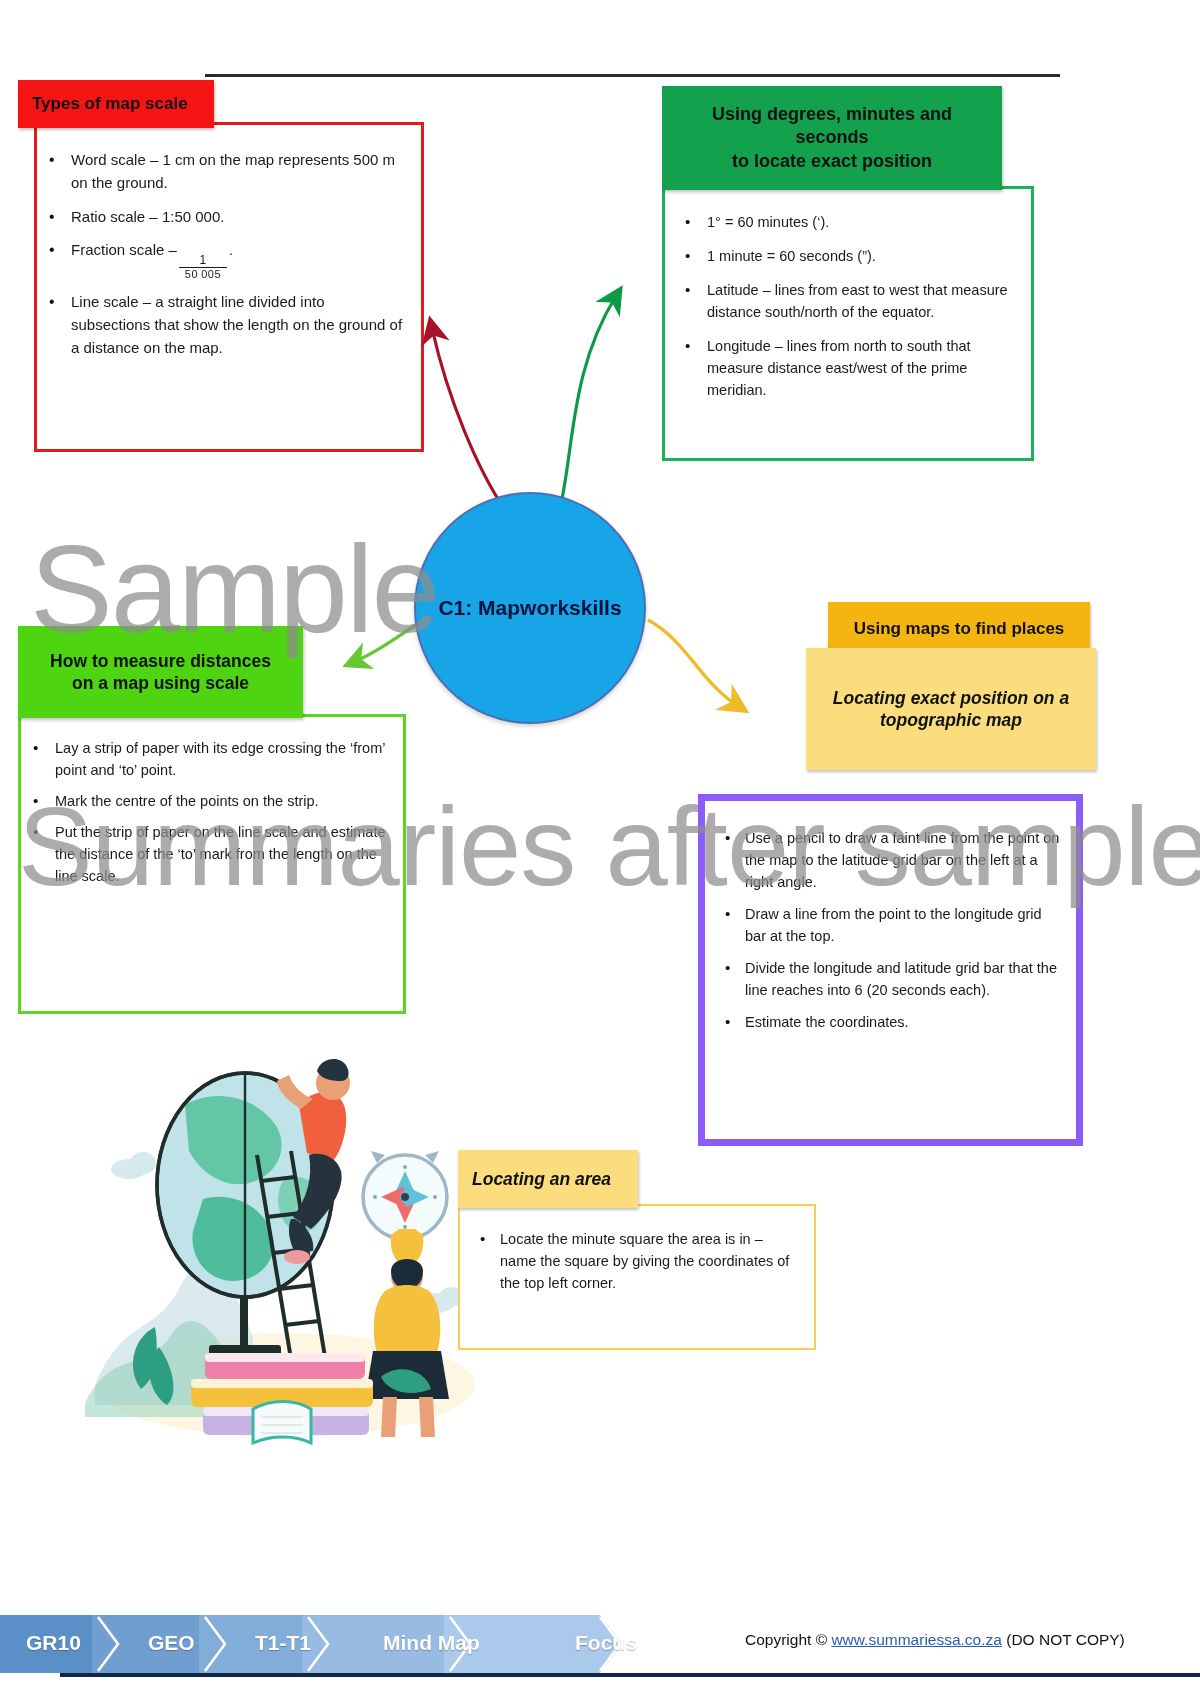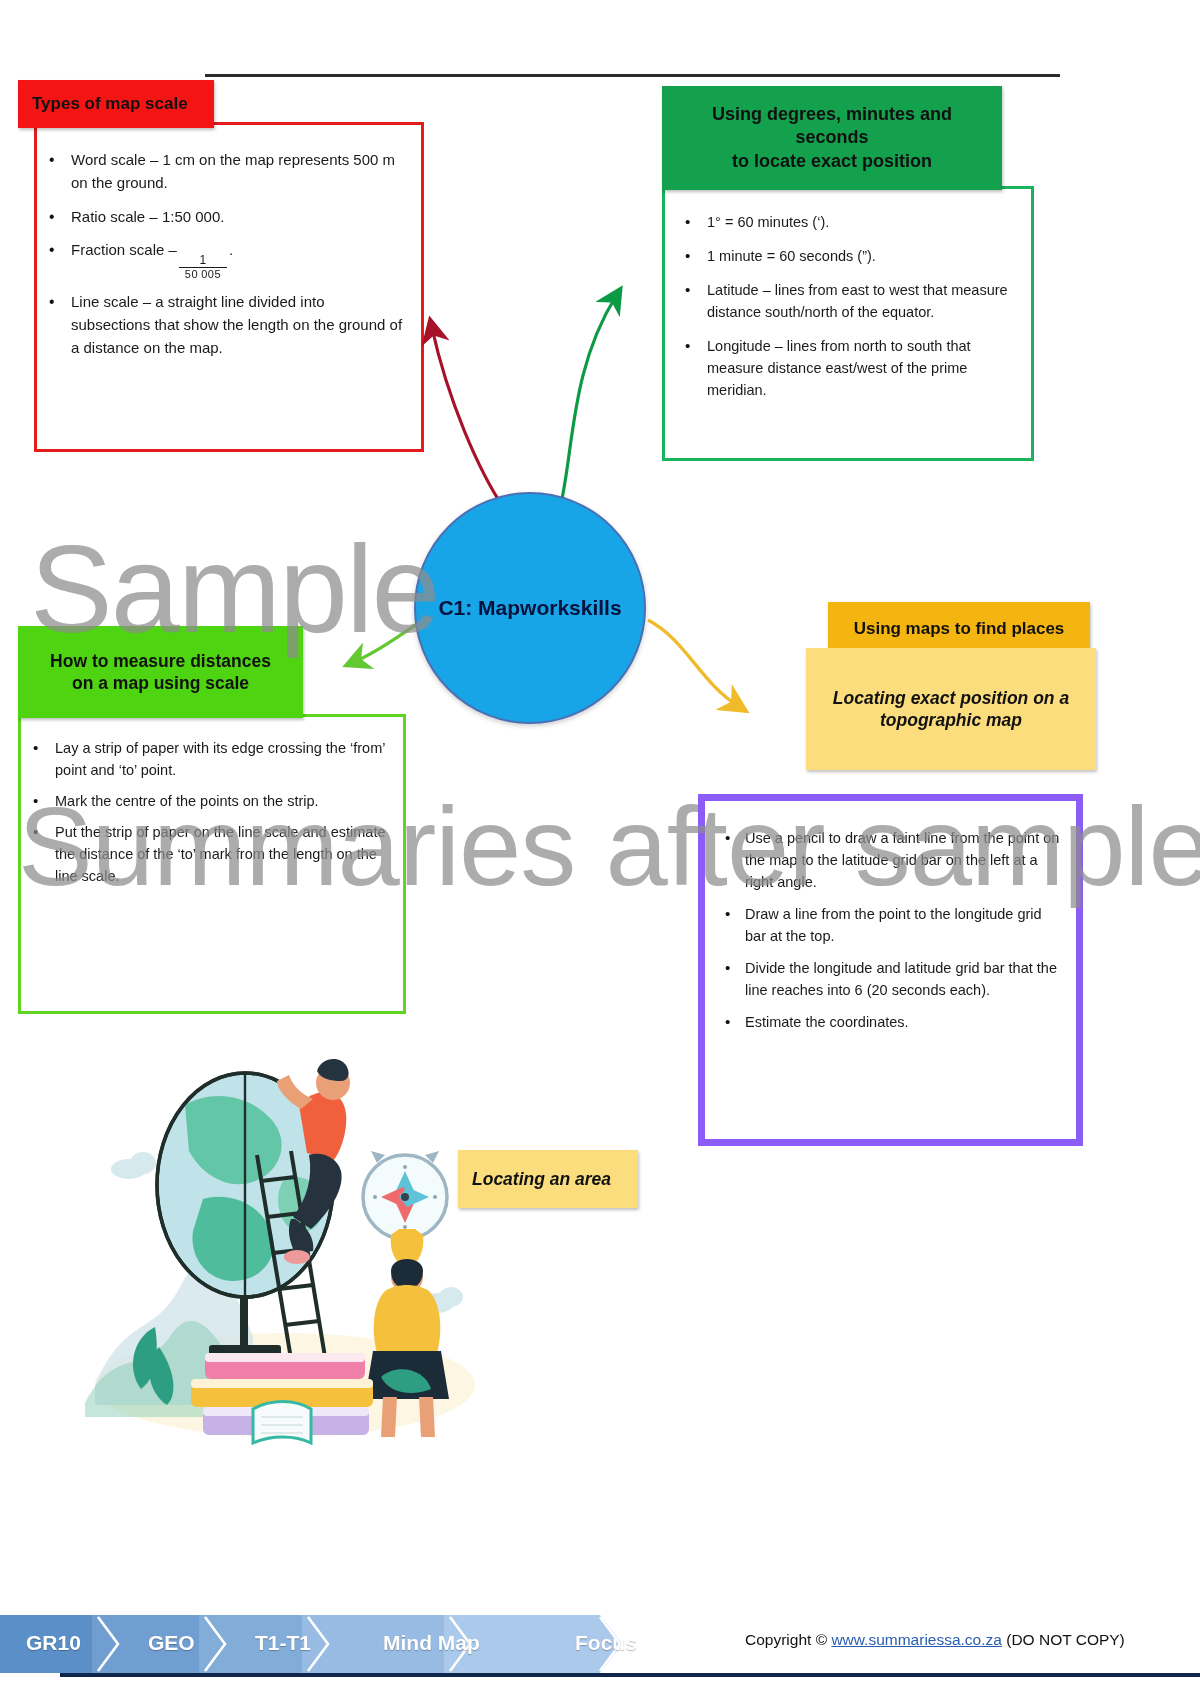--- a/index.html
+++ b/index.html
@@ -354,20 +354,25 @@
         <li>Use a pencil to draw a faint line from the point on the map to the latitude grid bar on the left at a right angle.</li>
         <li>Draw a line from the point to the longitude grid bar at the top.</li>
         <li>Divide the longitude and latitude grid bar that the line reaches into 6 (20 seconds each).</li>
         <li>Estimate the coordinates.</li>
       </ul>
     </div>
   </div>
 
   <div class="card" id="card-area">
     <div class="tab">Locating an area</div>
+    <div class="body">
+      <ul>
+        <li>Locate the minute square the area is in – name the square by giving the coordinates of the top left corner.</li>
+      </ul>
+    </div>
   </div>
 
   <div id="center-node">
     <span>C1:  Mapwork</span>
     <span>skills</span>
   </div>
 
   <div class="watermark wm-sample">Sample</div>
   <div class="watermark wm-summary">Summaries after sample</div>
 

